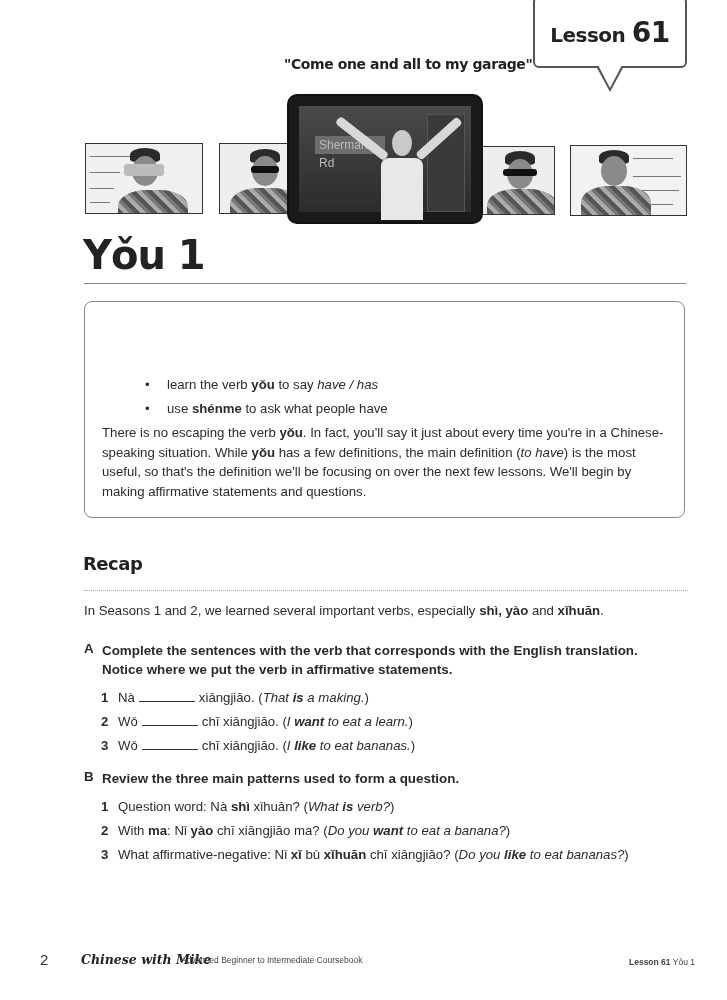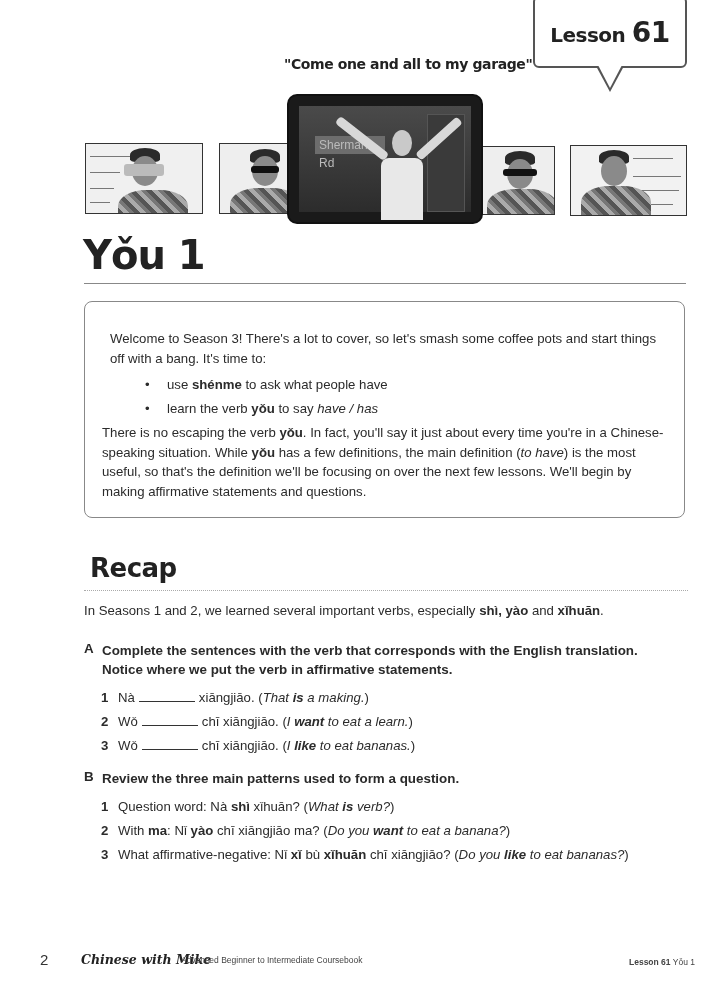--- a/index.html
+++ b/index.html
@@ -39,21 +39,21 @@
 
   
   .intro-box { position:absolute; left:84px; top:301px; width:601px; height:217px; border:1.5px solid #888; border-radius:8px; box-sizing:border-box; }
   .body-text { font-family:"Liberation Sans", sans-serif; font-size:13.2px; line-height:19.5px; color:#2b2b2b; }
   .intro-p1 { position:absolute; left:25px; top:27px; width:560px; }
   .bullets { position:absolute; left:60px; top:73px; margin:0; padding:0; list-style:none; }
   .bullets li { position:relative; padding-left:22px; height:24px; }
   .bullets li::before { content:"•"; position:absolute; left:0; top:0; }
   .intro-p2 { position:absolute; left:17px; top:121px; width:570px; }
 
-  .section-title { position:absolute; left:90px; top:553px; font-size:26px; letter-spacing:-0.5px; }
+  .section-title { position:absolute; left:83px; top:553px; font-size:18px; letter-spacing:-0.5px; }
 
   .recap-intro { position:absolute; left:84px; top:601px; }
   .q-label { position:absolute; font-weight:bold; font-size:13.4px; }
   .q-text { position:absolute; font-weight:bold; font-size:13.4px; line-height:19px; width:560px; }
   .item { position:absolute; font-size:13.2px; }
   .item .n { position:absolute; left:0; font-weight:bold; }
   .item .c { position:absolute; left:17px; white-space:nowrap; }
   .blank { display:inline-block; width:56px; border-bottom:1px solid #333; margin:0 4px; vertical-align:baseline; height:10px; }
   b { font-weight:bold; }
   i { font-style:italic; }
@@ -123,24 +123,23 @@
       <div class="shirt"></div>
       <div class="face"></div>
     </div>
   </div>
 </div>
 
 <div class="title hand">Yǒu 1</div>
 <div class="rule" style="left:84px;top:283px;width:602px;"></div>
 
 <div class="intro-box">
-  <div class="body-text intro-p1">Welcome to Season 3! There's a lot to cover, so let's smash some coffee pots and start things off with a bang. It's time to:</div>
   <ul class="bullets body-text">
+    <li><span>learn the verb </span><b>yǒu</b><span> to say </span><i>have / has</i></li>
     <li><span>use </span><b>shénme</b><span> to ask what people have</span></li>
-    <li><span>learn the verb </span><b>yǒu</b><span> to say </span><i>have / has</i></li>
   </ul>
   <div class="body-text intro-p2"><span>There is no escaping the verb </span><b>yǒu</b><span>. In fact, you'll say it just about every time you're in a Chinese-speaking situation. While </span><b>yǒu</b><span> has a few definitions, the main definition (</span><i>to have</i><span>) is the most useful, so that's the definition we'll be focusing on over the next few lessons. We'll begin by making affirmative statements and questions.</span></div>
 </div>
 
 <div class="section-title hand">Recap</div>
 <div class="rule dotted" style="left:84px;top:590px;width:604px;"></div>
 
 <div class="body-text recap-intro"><span>In Seasons 1 and 2, we learned several important verbs, especially </span><b>shì, yào</b><span> and </span><b>xǐhuān</b><span>.</span></div>
 
 <div class="q-label" style="left:84px;top:641px;">A</div>

